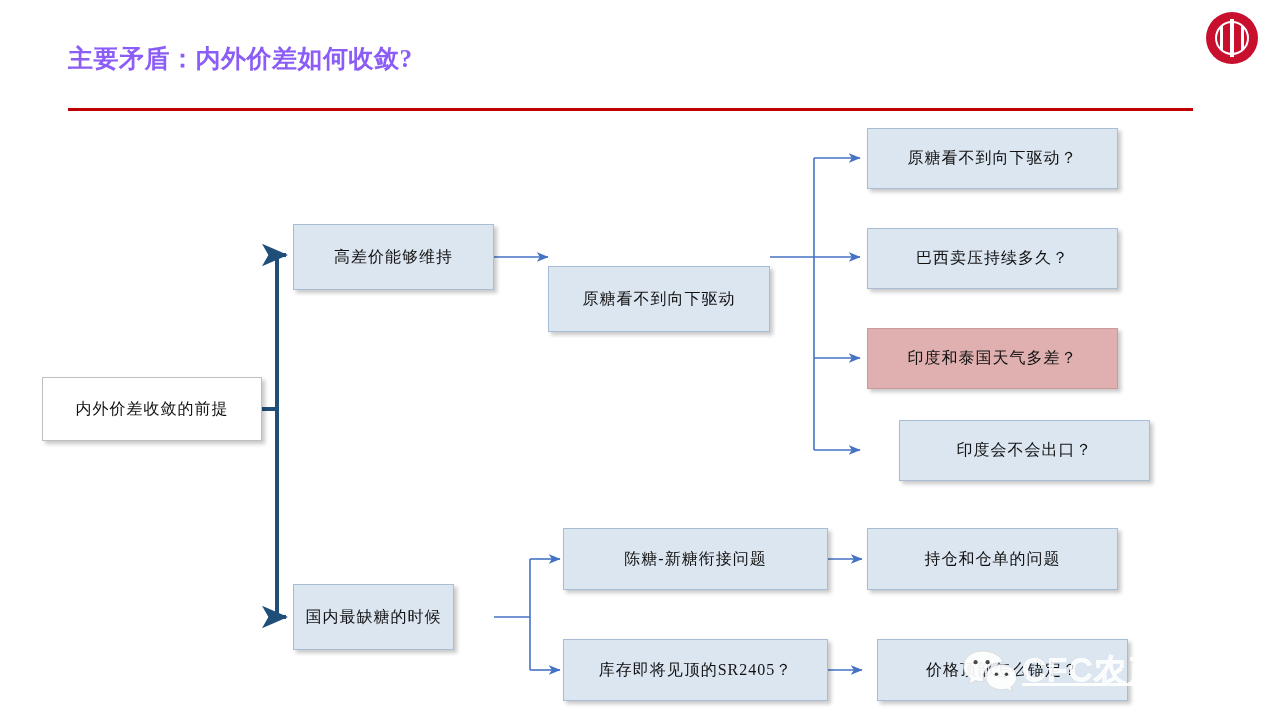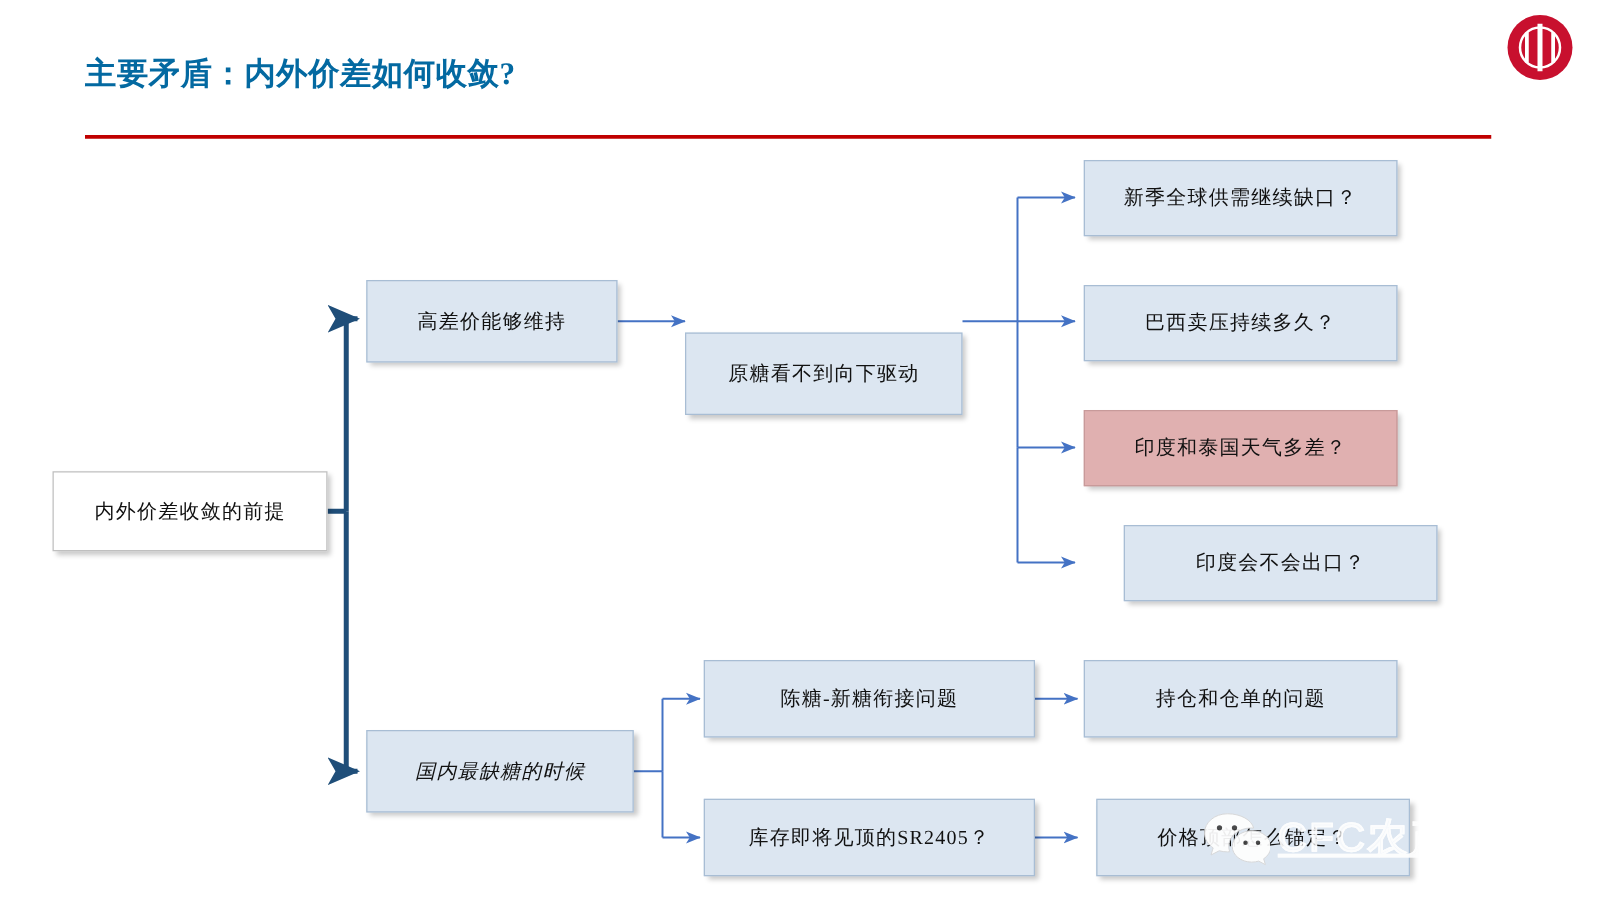--- a/index.html
+++ b/index.html
@@ -16,21 +16,21 @@
   }
 
   
   #slide-title {
     position: absolute;
     left: 68px;
     top: 42px;
     font-family: "Liberation Serif", "DejaVu Serif", serif;
     font-size: 25px;
     font-weight: bold;
-    color: #0369a1;
+    color: #8b5cf6;
     letter-spacing: 0.5px;
     white-space: nowrap;
   }
   #title-rule {
     position: absolute;
     left: 68px;
     top: 108px;
     width: 1125px;
     height: 3px;
     background: #C00000;
@@ -232,29 +232,29 @@
       <path d="M828,670 L862,670" marker-end="url(#arrow-secondary)"></path>
     </g>
   </svg>
 
   <div class="node root" style="left:42px; top:377px; width:220px; height:64px;">内外价差收敛的前提</div>
 
   <div class="node blue" style="left:293px; top:224px; width:201px; height:66px;">高差价能够维持</div>
 
   <div class="node blue" style="left:548px; top:224px; width:222px; height:66px;margin-top:42px;">原糖看不到向下驱动</div>
 
-  <div class="node blue" style="left:867px; top:128px; width:251px; height:61px;">新季全球供需继续缺口？</div>
+  <div class="node blue" style="left:867px; top:128px; width:251px; height:61px;">原糖看不到向下驱动？</div>
 
   <div class="node blue" style="left:867px; top:228px; width:251px; height:61px;">巴西卖压持续多久？</div>
 
   <div class="node pink" style="left:867px; top:328px; width:251px; height:61px;">印度和泰国天气多差？</div>
 
   <div class="node blue" style="left:899px; top:420px; width:251px; height:61px;">印度会不会出口？</div>
 
-  <div class="node blue" style="left:293px; top:584px; width:214px; height:66px;font-style:italic;">国内最缺糖的时候</div>
+  <div class="node blue" style="left:293px; top:584px; width:161px; height:66px;">国内最缺糖的时候</div>
 
   <div class="node blue" style="left:563px; top:528px; width:265px; height:62px;">陈糖-新糖衔接问题</div>
 
   <div class="node blue" style="left:563px; top:639px; width:265px; height:62px;">库存即将见顶的SR2405？</div>
 
   <div class="node blue" style="left:867px; top:528px; width:251px; height:62px;">持仓和仓单的问题</div>
 
   <div class="node blue" style="left:877px; top:639px; width:251px; height:62px;">价格顶部怎么锚定？</div>
 
 </div>

